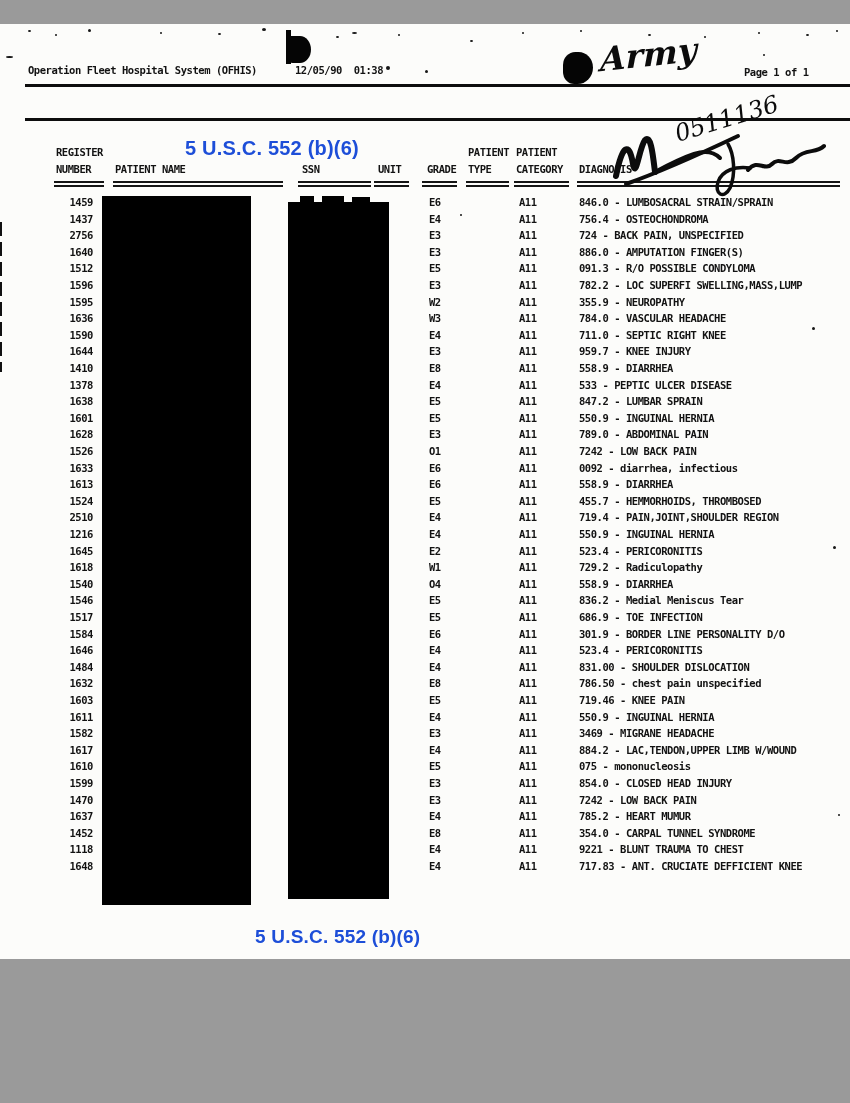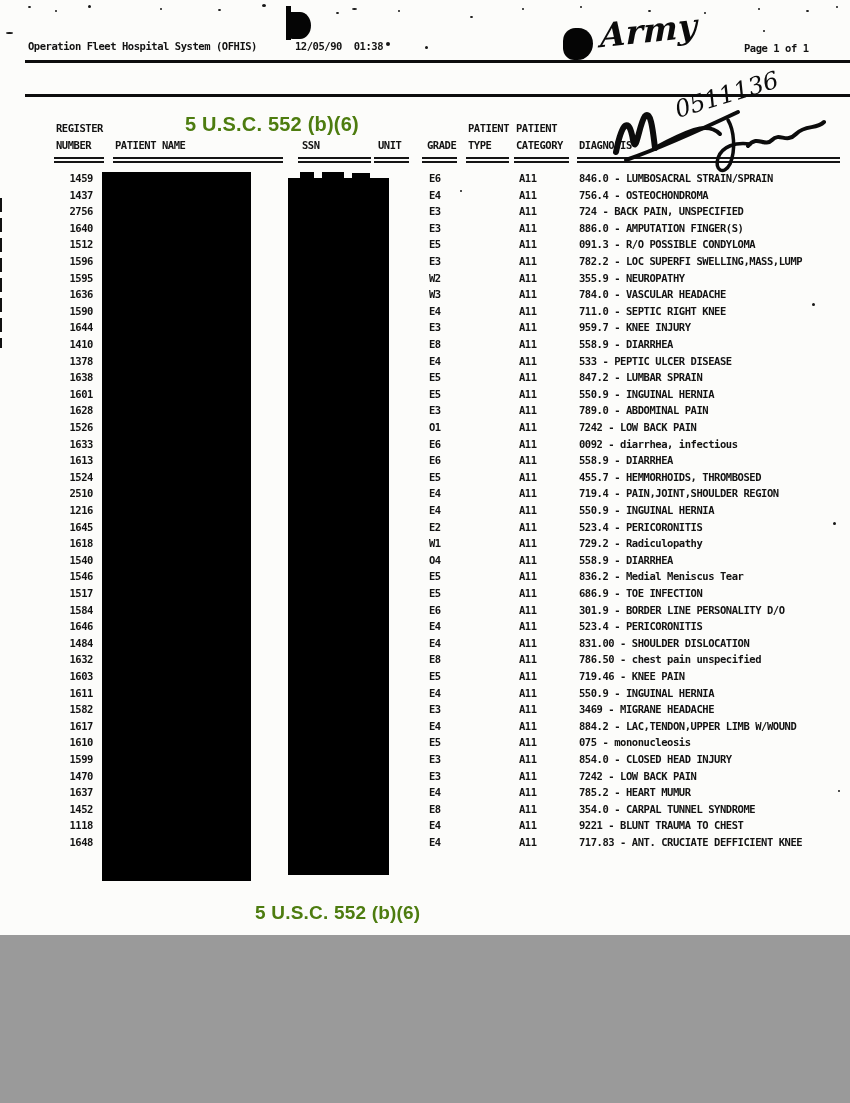--- a/index.html
+++ b/index.html
@@ -1,27 +1,28 @@
 <!DOCTYPE html>
 <html><head>
 <meta charset="utf-8">
 <style>
   html,body{margin:0;padding:0;background:#9a9a9a;}
   .page{
     position:relative;width:850px;height:935px;background:#fcfcfa;
     overflow:hidden;color:#111;
     font-family:"DejaVu Sans Mono", monospace;
+    margin-top:24px;
   }
   .mono{
     position:absolute;font:bold 10.5px/1.15 "DejaVu Sans Mono", monospace;
     letter-spacing:-0.45px;white-space:pre;color:#121212;
   }
   .stamp{
     position:absolute;font:bold 19px/1 "Liberation Sans", sans-serif;
-    letter-spacing:0.2px;color:#4d7c0f;white-space:pre;
+    letter-spacing:0.2px;color:#1d4ed8;white-space:pre;
   }
   .rule{position:absolute;background:#0d0d0d;}
   .sep{
     position:absolute;height:2px;top:157px;
     border-top:2px solid #141414;border-bottom:2px solid #141414;
     background:transparent;
   }
   .redact{position:absolute;background:#000;}
   .row{position:absolute;left:0;width:850px;height:15px;}
   .cell{position:absolute;font:bold 10.5px/1 "DejaVu Sans Mono", monospace;letter-spacing:-0.45px;white-space:pre;color:#121212;}

